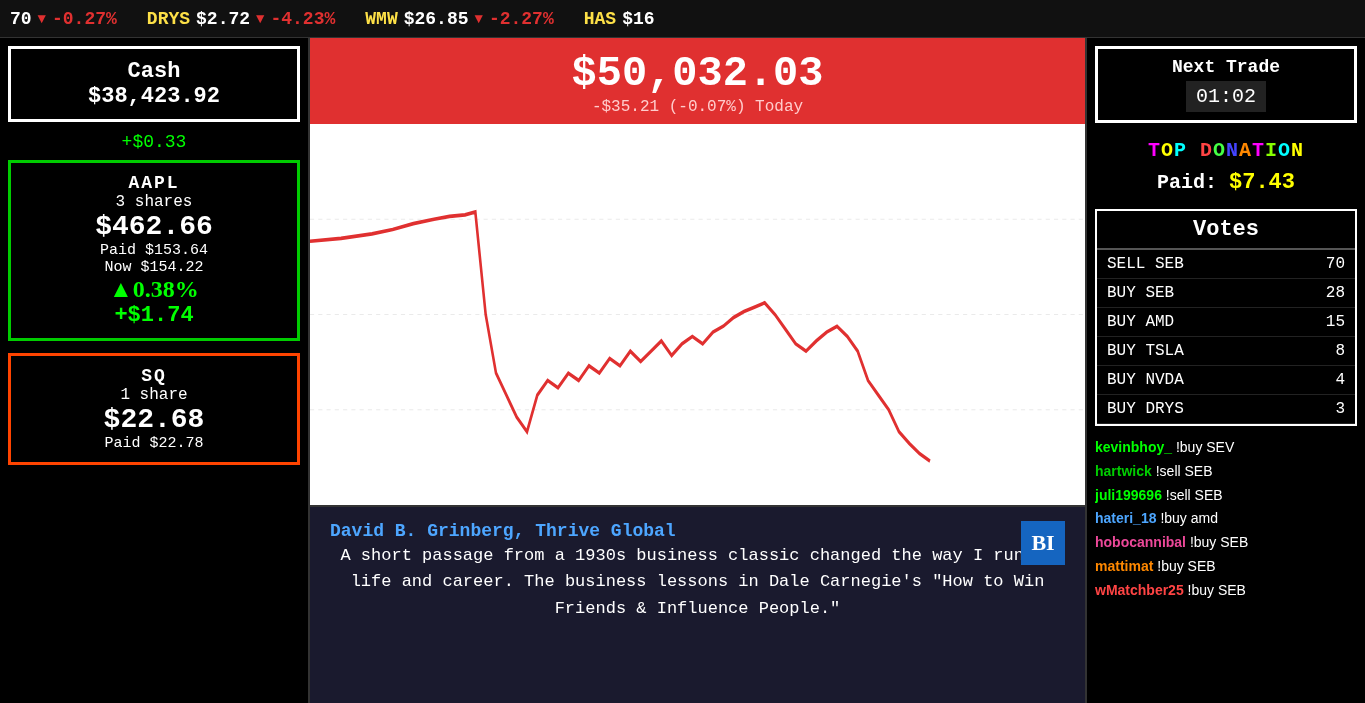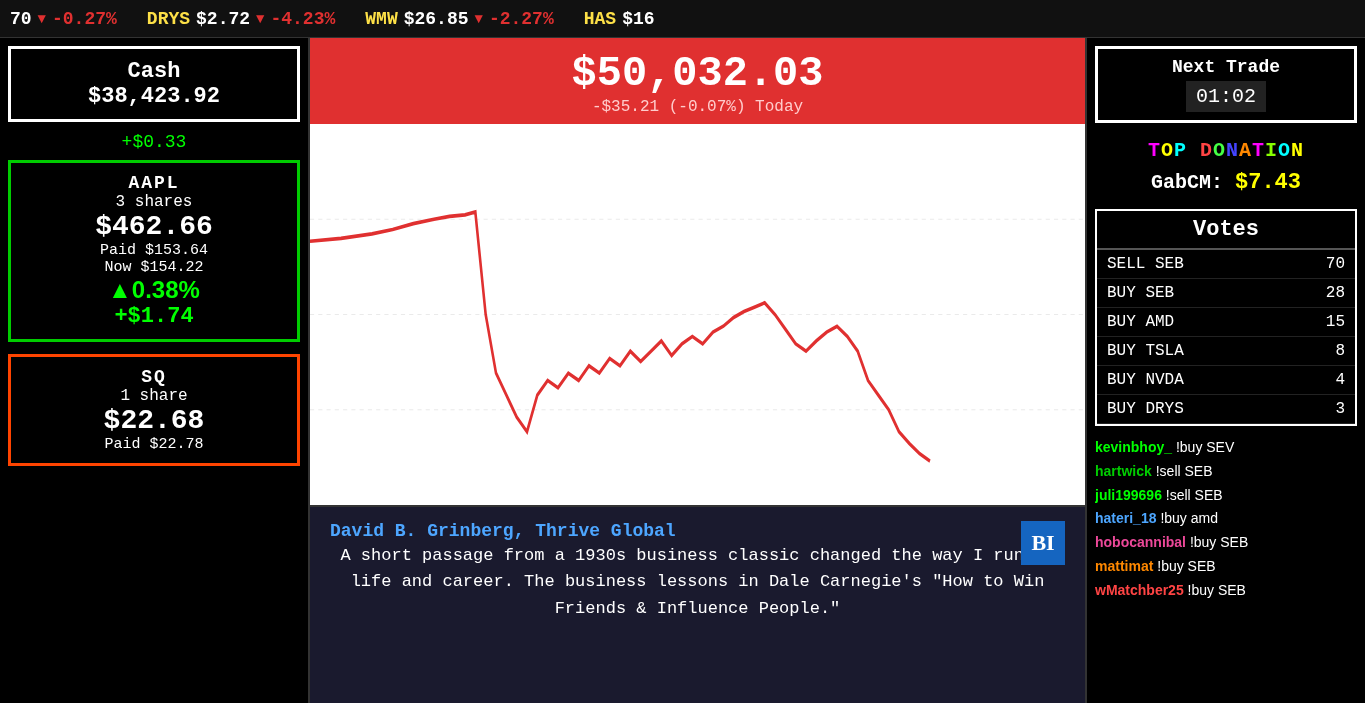--- a/index.html
+++ b/index.html
@@ -110,21 +110,21 @@
     }
     .stock-now {
       font-size: 15px;
       color: #fff;
       font-family: 'Courier New', monospace;
     }
     .stock-pct {
       font-size: 24px;
       font-weight: bold;
       color: #00ff00;
-      font-family: Liberation Sans, sans-serif;
+      font-family: Liberation Serif, serif;
     }
     .stock-gain {
       font-size: 22px;
       font-weight: bold;
       color: #00ff00;
       font-family: 'Courier New', monospace;
     }
 
     
     #center-panel {
@@ -395,21 +395,21 @@
     <div class="next-trade-panel">
       <div class="next-trade-label">Next Trade</div>
       <div class="next-trade-time">01:02</div>
     </div>
 
     <div style="margin: 4px 8px;">
       <div class="top-donation-label">
         <span class="r1">T</span><span class="r2">O</span><span class="r3">P</span><span style="color:#fff"> </span><span class="r4">D</span><span class="r5">O</span><span class="r6">N</span><span class="r7">A</span><span class="r8">T</span><span class="r9">I</span><span class="r10">O</span><span class="r11">N</span>
       </div>
       <div class="top-donation-value">
-        <span style="color:#fff">GabCM:</span>
+        <span style="color:#fff">Paid:</span>
         <span style="color:#ffff00; font-size:22px; font-weight:bold;">$7.43</span>
       </div>
     </div>
 
     <div class="votes-panel">
       <div class="votes-header">Votes</div>
       <table class="votes-table">
         <tbody>
             <tr>
           <td>SELL SEB</td>

